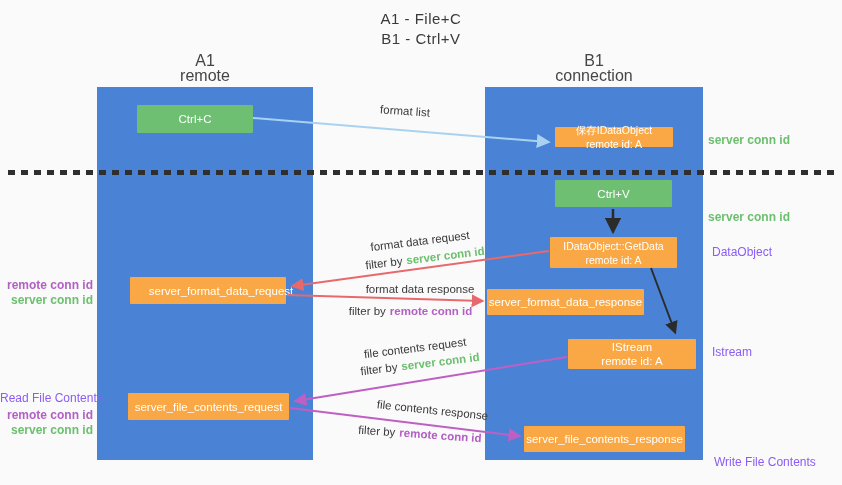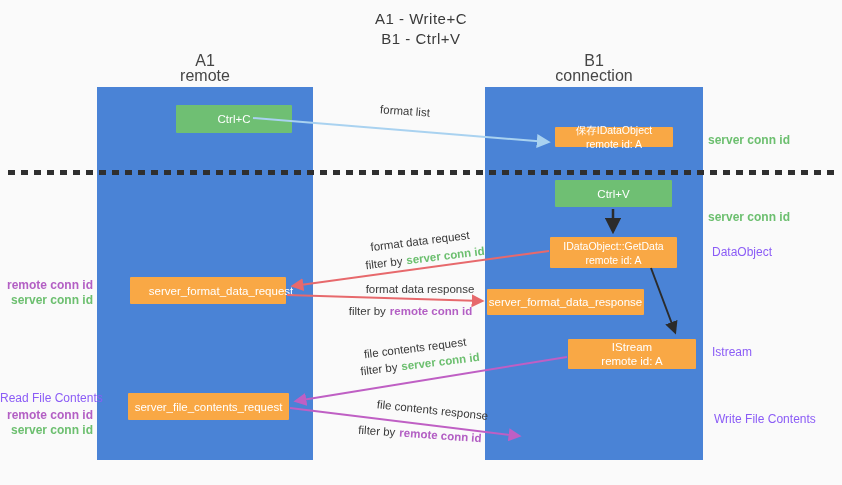--- a/index.html
+++ b/index.html
@@ -21,21 +21,21 @@
 
   .dotted-line { position:absolute; left:8px; top:170px; width:828px; height:5px;
     background:repeating-linear-gradient(90deg,#2f2f2f 0,#2f2f2f 7px,transparent 7px,transparent 13px); }
 
   .node { position:absolute; display:flex; flex-direction:column; align-items:center; justify-content:center;
     color:#fff; font-size:11.5px; text-align:center; line-height:14px; border-radius:1px; }
   .node.green { background:#6fbf73; }
   .node.orange { background:#f9a845; }
   .node.small { font-size:10.5px; }
 
-  #n-ctrl-c  { left:137px; top:105px; width:116px; height:28px;margin-left:39px; }
+  #n-ctrl-c  { left:137px; top:105px; width:116px; height:28px; }
   #n-save    { left:555px; top:127px; width:118px; height:20px; }
   #n-ctrl-v  { left:555px; top:180px; width:117px; height:27px; }
   #n-getdata { left:550px; top:237px; width:127px; height:31px; }
   #n-fdreq   { left:130px; top:277px; width:156px; height:27px;padding-left:26px; }
   #n-fdres   { left:487px; top:289px; width:157px; height:26px; }
   #n-istream { left:568px; top:339px; width:128px; height:30px; }
   #n-fcreq   { left:128px; top:393px; width:161px; height:27px; }
   #n-fcres   { left:524px; top:426px; width:161px; height:26px; }
 
   svg.arrows { position:absolute; left:0; top:0; pointer-events:none; }
@@ -65,28 +65,28 @@
   #sl-remote1 { top:278px; }
   #sl-server1 { top:293px; }
   #sl-read    { top:391px; }
   #sl-remote2 { top:408px; }
   #sl-server2 { top:423px; }
 
   #sr-server1 { left:708px; top:133px; }
   #sr-server2 { left:708px; top:210px; }
   #sr-dataobj { left:712px; top:245px; }
   #sr-istream { left:712px; top:345px; }
-  #sr-write   { left:714px; top:412px; }
+  #sr-write   { left:714px; top:455px; }
 </style>
 </head>
 <body>
 
 <div id="canvas">
 
-  <div class="title l1">A1 - Write+C</div>
+  <div class="title l1">A1 - File+C</div>
   <div class="title l2">B1 - Ctrl+V</div>
 
   <div class="col-header a">
     <div>A1</div>
     <div>remote</div>
   </div>
   <div class="col-header b">
     <div>B1</div>
     <div>connection</div>
   </div>
@@ -115,20 +115,23 @@
   </div>
   <div class="node orange" id="n-fdres">
     <span>server_format_data_response</span>
   </div>
   <div class="node orange" id="n-istream">
     <span>IStream</span>
     <span>remote id: A</span>
   </div>
   <div class="node orange" id="n-fcreq">
     <span>server_file_contents_request</span>
+  </div>
+  <div class="node orange" id="n-fcres">
+    <span>server_file_contents_response</span>
   </div>
 
   <svg class="arrows" width="842" height="485">
     <defs>
       <marker id="mk-blue" viewBox="0 0 10 10" refX="8" refY="5" markerWidth="7" markerHeight="7" orient="auto-start-reverse">
         <path d="M0,0 L10,5 L0,10 z" fill="#a9d2f0"></path>
       </marker>
       <marker id="mk-black" viewBox="0 0 10 10" refX="8" refY="5" markerWidth="6.5" markerHeight="6.5" orient="auto-start-reverse">
         <path d="M0,0 L10,5 L0,10 z" fill="#2b2b2b"></path>
       </marker>

